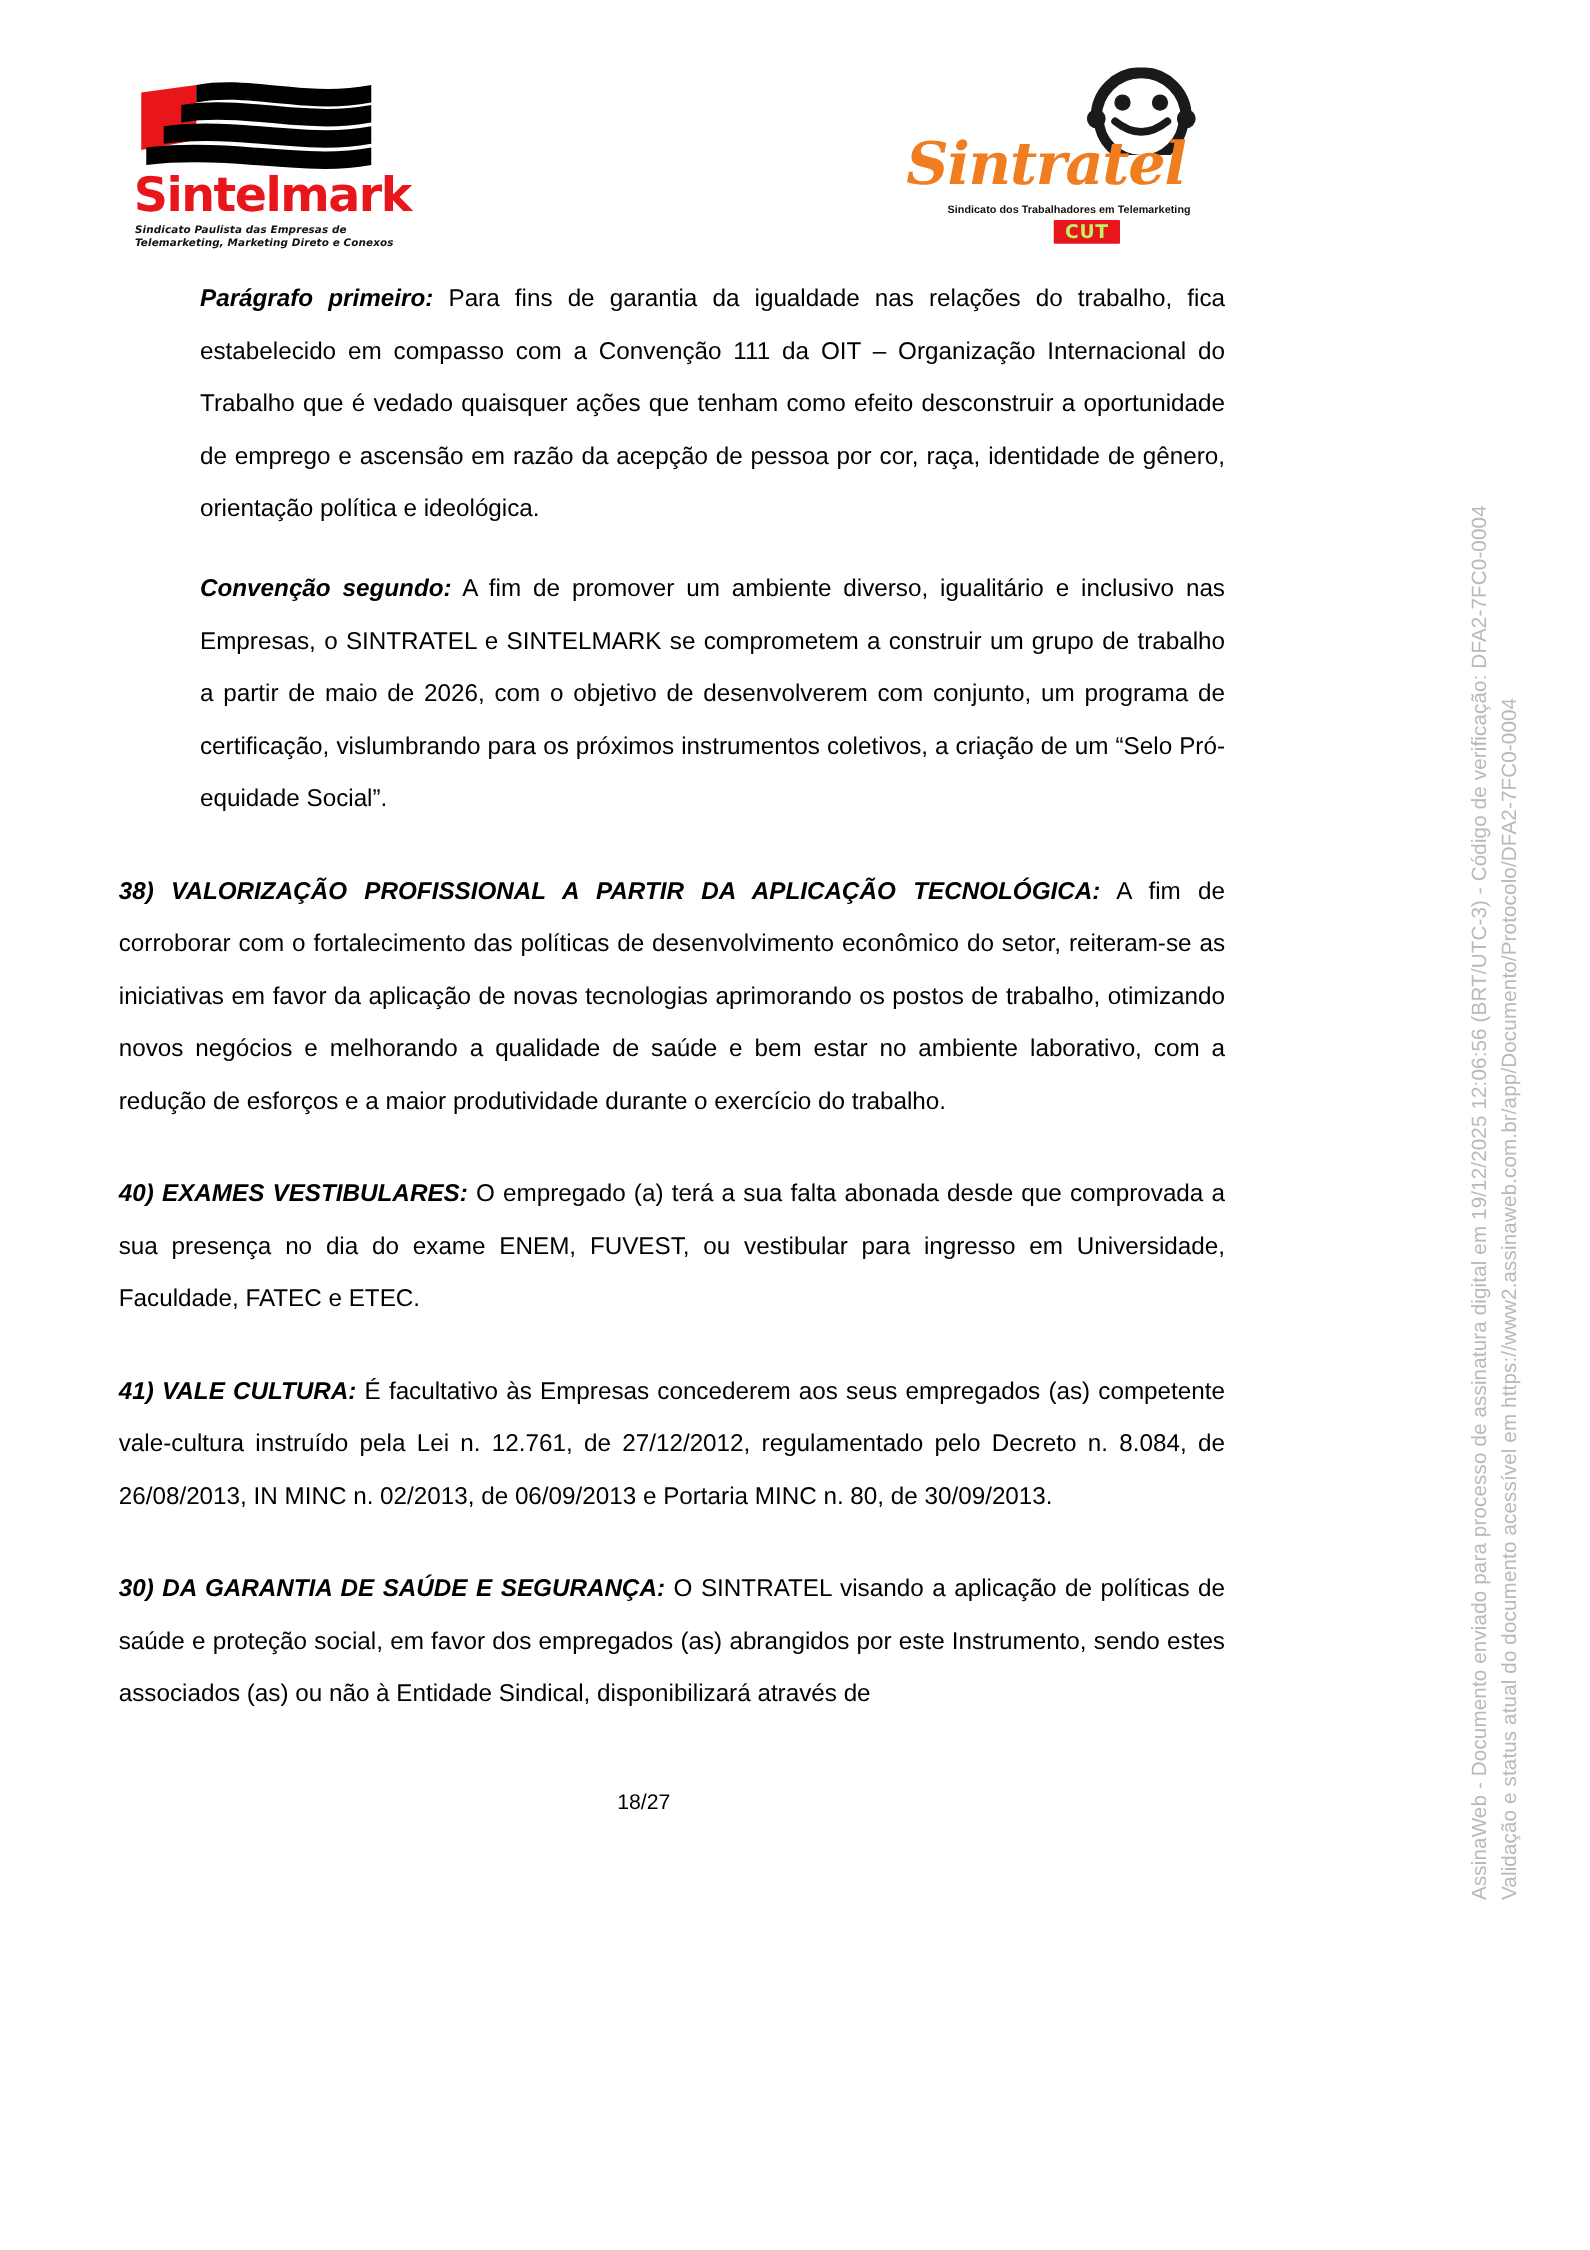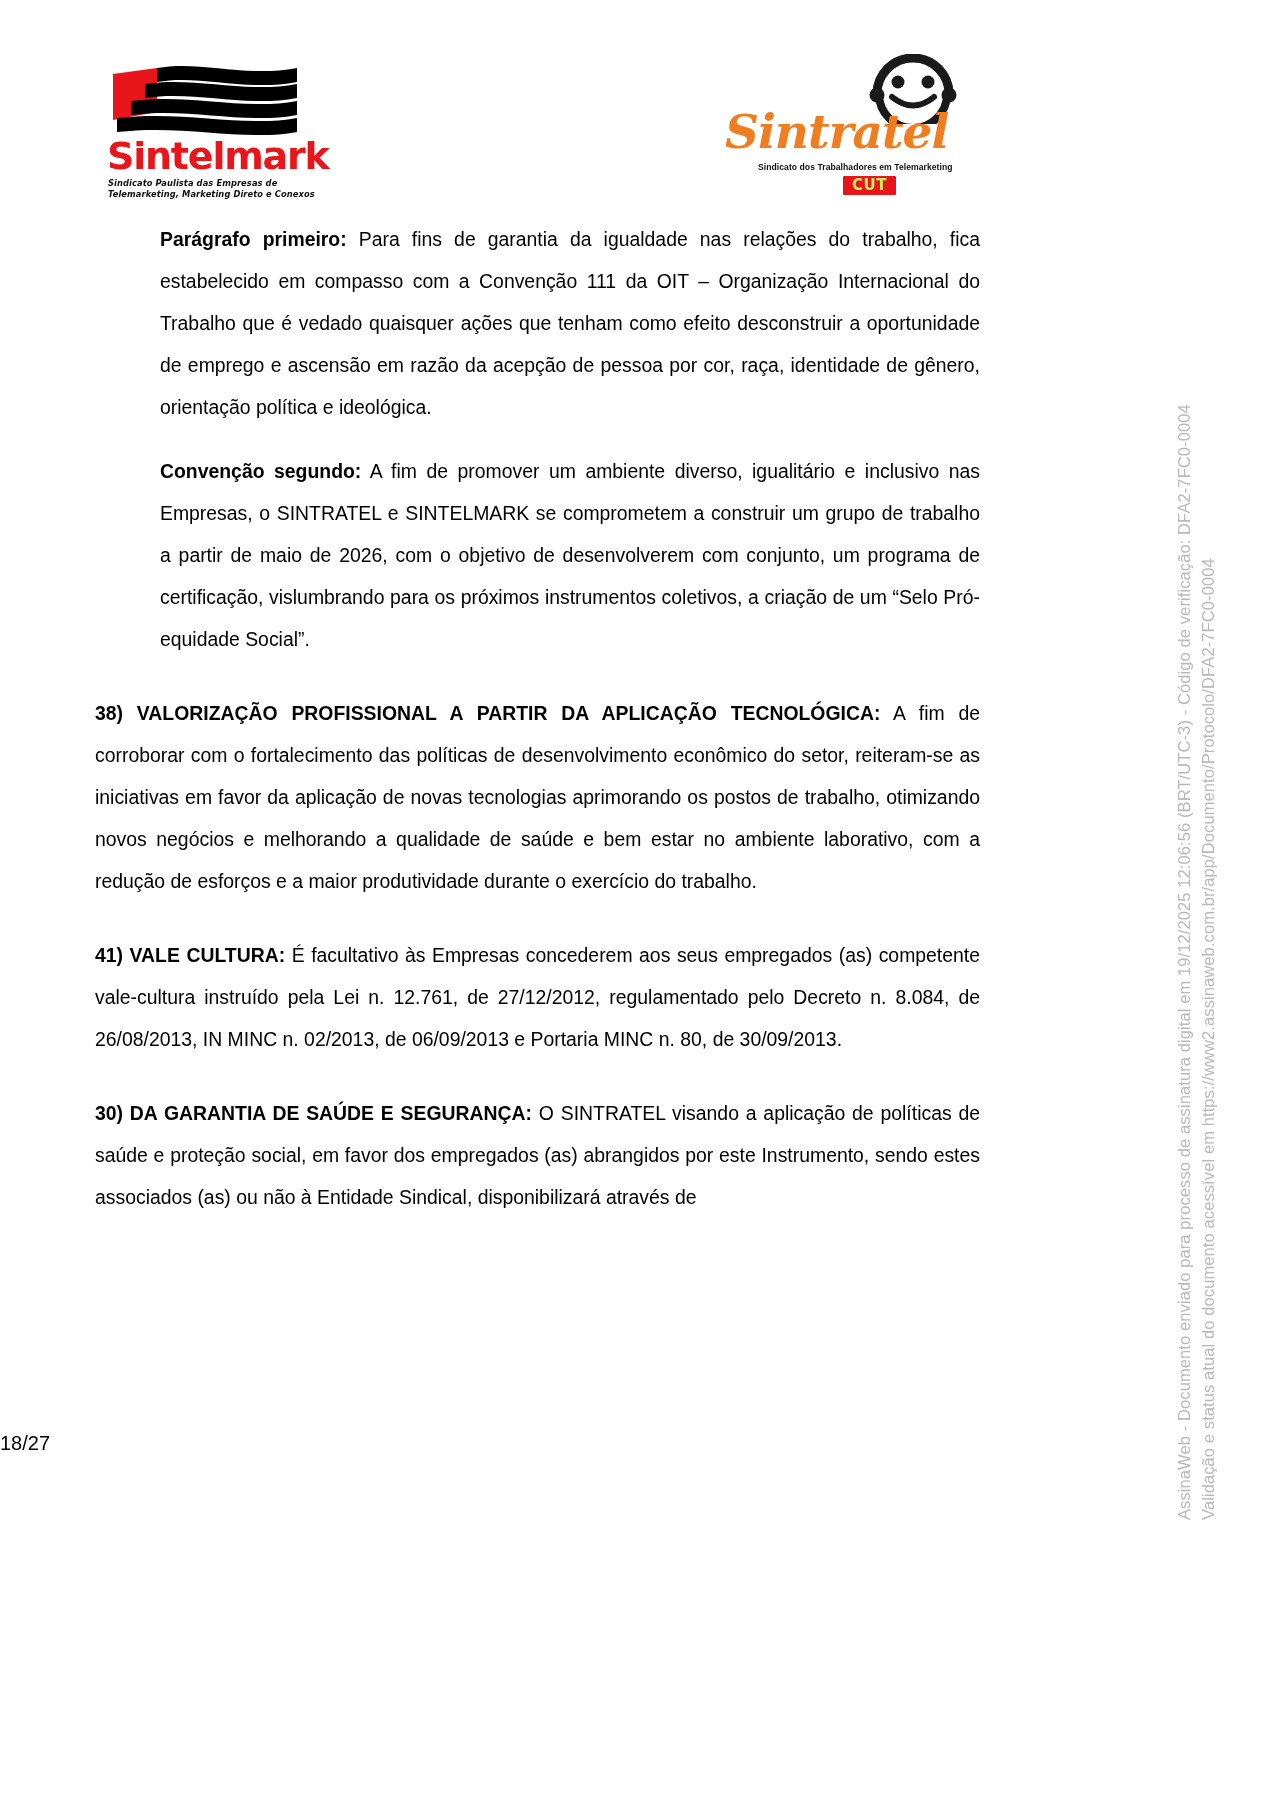--- a/index.html
+++ b/index.html
@@ -138,31 +138,31 @@
     text-justify: inter-word;
     color: #000000;
   }
   p.indent {
     margin-left: 65px;
     width: 820px;
   }
   p.gap-lg {
     margin-bottom: 32px;
   }
-  b { font-weight: bold; }
+  b { font-weight: bold; font-style: italic; }
 
   
   .page-number {
     position: absolute;
     left: 0;
     top: 1432px;
     width: 1030px;
-    text-align: left;
-    font-family: "Liberation Sans", sans-serif;
-    font-size: 20px;
+    text-align: center;
+    font-family: "Liberation Sans", sans-serif;
+    font-size: 17px;
     color: #000000;
   }
 
   
   .sidebar {
     position: absolute;
     top: 0;
     left: 1152px;
     width: 120px;
     height: 1800px;
@@ -238,20 +238,23 @@
 
     <p class="par indent gap-lg">
       <b>Convenção segundo:</b><span> A fim de promover um ambiente diverso, igualitário e inclusivo nas Empresas, o SINTRATEL e SINTELMARK se comprometem a construir um grupo de trabalho a partir de maio de 2026, com o objetivo de desenvolverem com conjunto, um programa de certificação, vislumbrando para os próximos instrumentos coletivos, a criação de um “Selo Pró-equidade Social”.</span>
     </p>
 
     <p class="par gap-lg">
       <b>38) VALORIZAÇÃO PROFISSIONAL A PARTIR DA APLICAÇÃO TECNOLÓGICA:</b><span> A fim de corroborar com o fortalecimento das políticas de desenvolvimento econômico do setor, reiteram-se as iniciativas em favor da aplicação de novas tecnologias aprimorando os postos de trabalho, otimizando novos negócios e melhorando a qualidade de saúde e bem estar no ambiente laborativo, com a redução de esforços e a maior produtividade durante o exercício do trabalho.</span>
     </p>
 
 
+    <p class="par gap-lg">
+      <b>40) EXAMES VESTIBULARES:</b><span> O empregado (a) terá a sua falta abonada desde que comprovada a sua presença no dia do exame ENEM, FUVEST, ou vestibular para ingresso em Universidade, Faculdade, FATEC e ETEC.</span>
+    </p>
 
     <p class="par gap-lg">
       <b>41) VALE CULTURA:</b><span> É facultativo às Empresas concederem aos seus empregados (as) competente vale-cultura instruído pela Lei n. 12.761, de 27/12/2012, regulamentado pelo Decreto n. 8.084, de 26/08/2013, IN MINC n. 02/2013, de 06/09/2013 e Portaria MINC n. 80, de 30/09/2013.</span>
     </p>
 
     <p class="par">
       <b>30) DA GARANTIA DE SAÚDE E SEGURANÇA:</b><span> O SINTRATEL visando a aplicação de políticas de saúde e proteção social, em favor dos empregados (as) abrangidos por este Instrumento, sendo estes associados (as) ou não à Entidade Sindical, disponibilizará através de</span>
     </p>
   </div>
 

